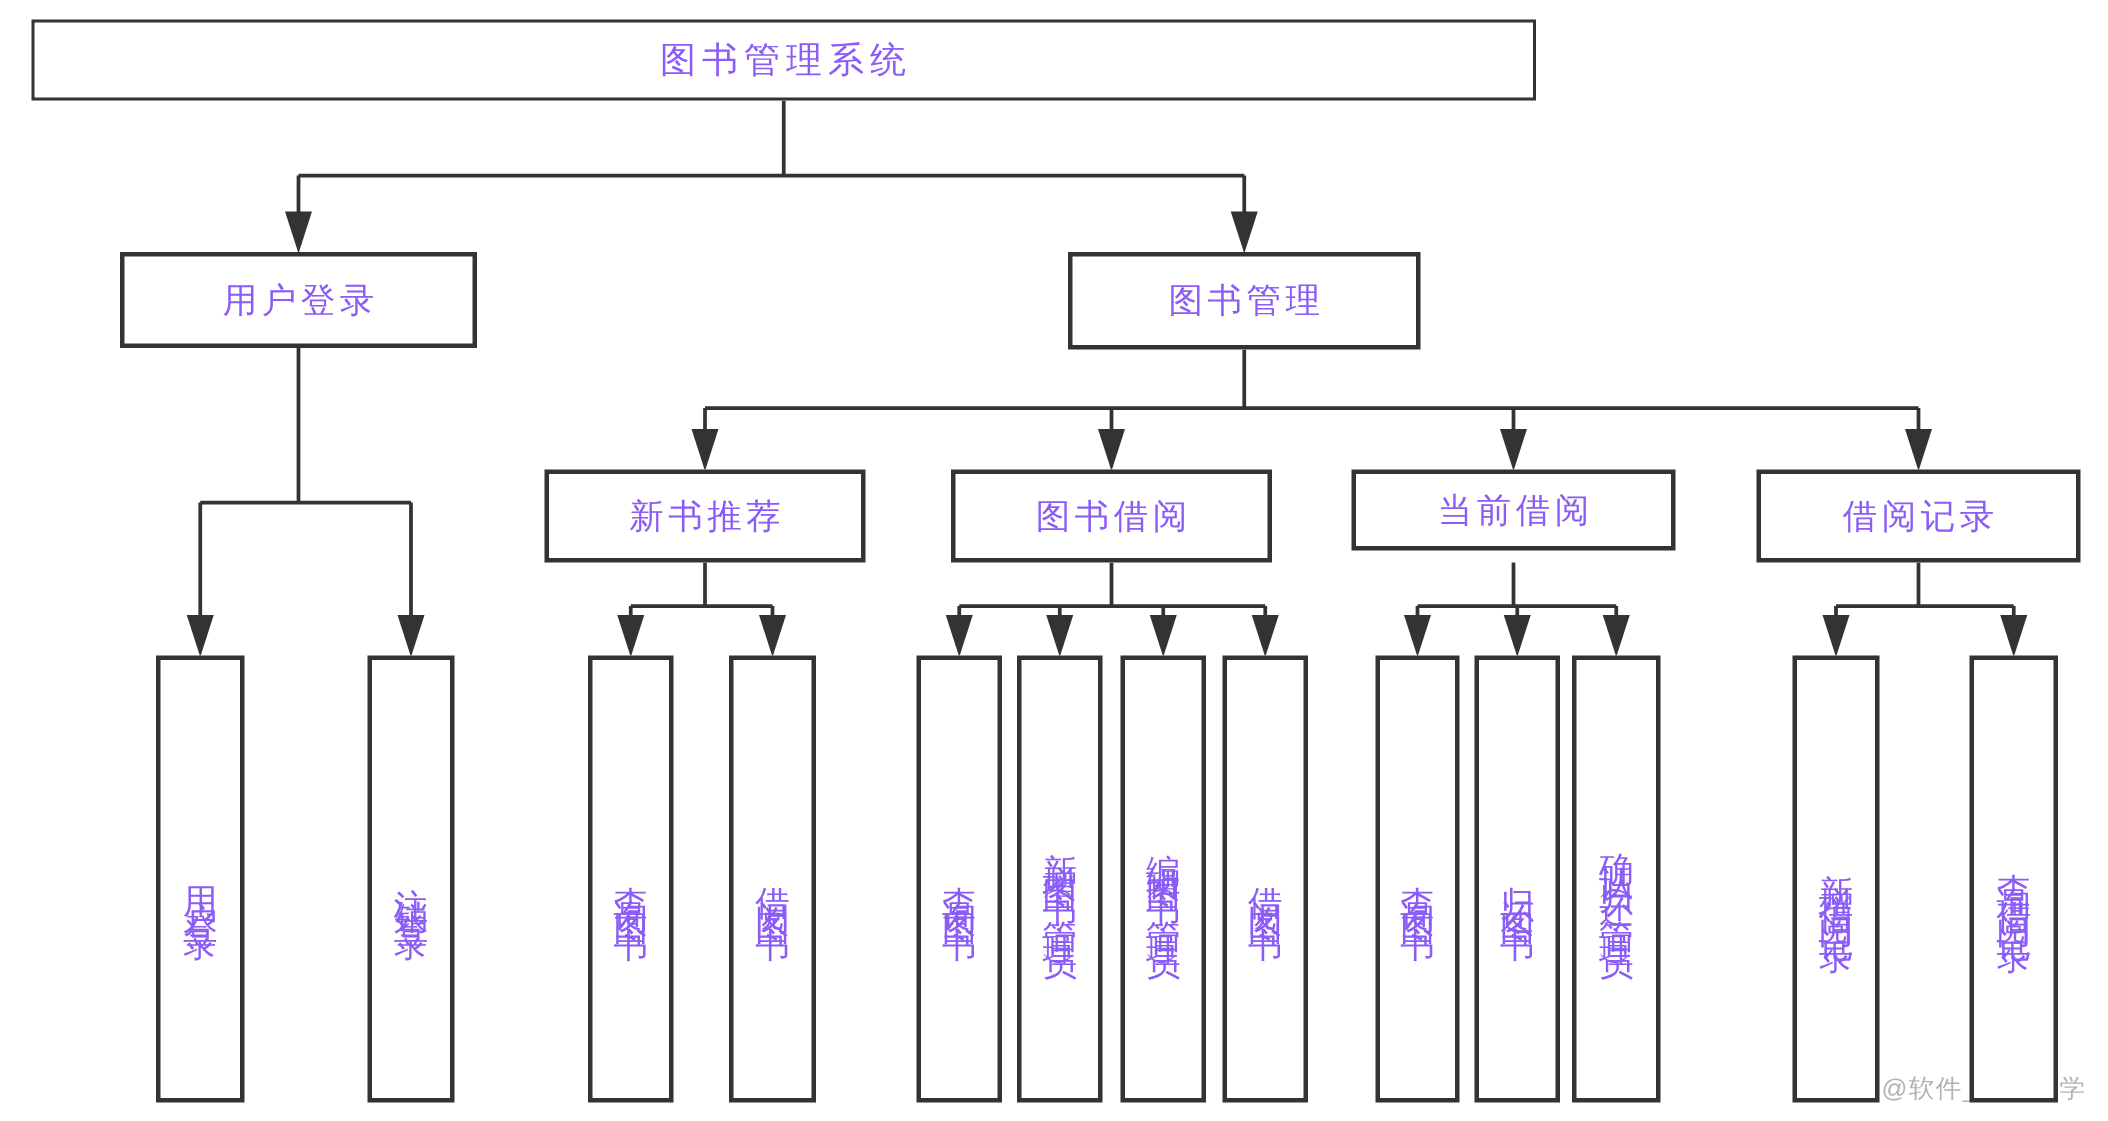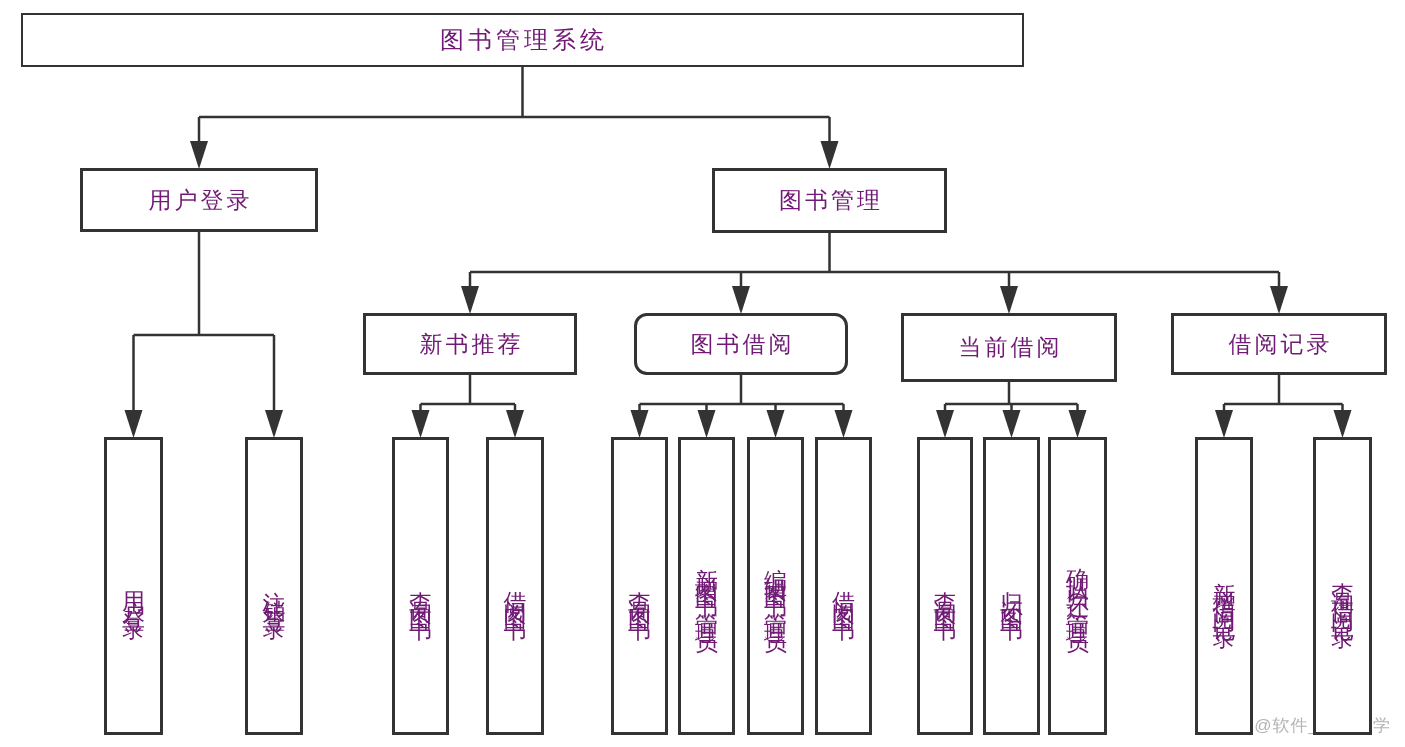--- a/index.html
+++ b/index.html
@@ -17,21 +17,21 @@
     width: 1405px; height: 747px;
   }
   .node {
     position: absolute;
     box-sizing: border-box;
     background: #ffffff;
     border: 3px solid #333333;
     display: flex;
     align-items: center;
     justify-content: center;
-    color: #701a75;
+    color: #8b5cf6;
   }
   .node.h { font-size: 23px; letter-spacing: 3px; }
   .node.h .lbl { white-space: nowrap; margin-left: 3px;  }
   .node.root-box { border-width: 2px; font-size: 24px; letter-spacing: 4px; }
   .node.v { font-size: 23px; }
   .node.v .lbl {
     writing-mode: vertical-rl;
     text-orientation: mixed;
     letter-spacing: 9px;
     margin-top: 9px; 
@@ -111,24 +111,24 @@
     </div>
     <div class="node h" style="left: 80px; top: 168px; width: 238px; height: 64px;">
       <span class="lbl">用户登录</span>
     </div>
     <div class="node h" style="left: 712px; top: 168px; width: 235px; height: 65px; text-align: center;">
       <span class="lbl">图书管理</span>
     </div>
     <div class="node h" style="left: 363px; top: 313px; width: 214px; height: 62px;">
       <span class="lbl">新书推荐</span>
     </div>
-    <div class="node h" style="left: 634px; top: 313px; width: 214px; height: 62px; border-radius: 13px;">
+    <div class="node h" style="left: 634px; top: 313px; width: 214px; height: 62px;">
       <span class="lbl">图书借阅</span>
     </div>
-    <div class="node h" style="left: 901px; top: 313px; width: 216px; height: 69px;">
+    <div class="node h" style="left: 901px; top: 313px; width: 216px; height: 54px;">
       <span class="lbl">当前借阅</span>
     </div>
     <div class="node h" style="left: 1171px; top: 313px; width: 216px; height: 62px;">
       <span class="lbl">借阅记录</span>
     </div>
     <div class="node v" style="left: 104px; top: 437px; width: 59px; height: 298px;">
       <span class="lbl">用户登录</span>
     </div>
     <div class="node v" style="left: 245px; top: 437px; width: 58px; height: 298px;">
       <span class="lbl">注销登录</span>

